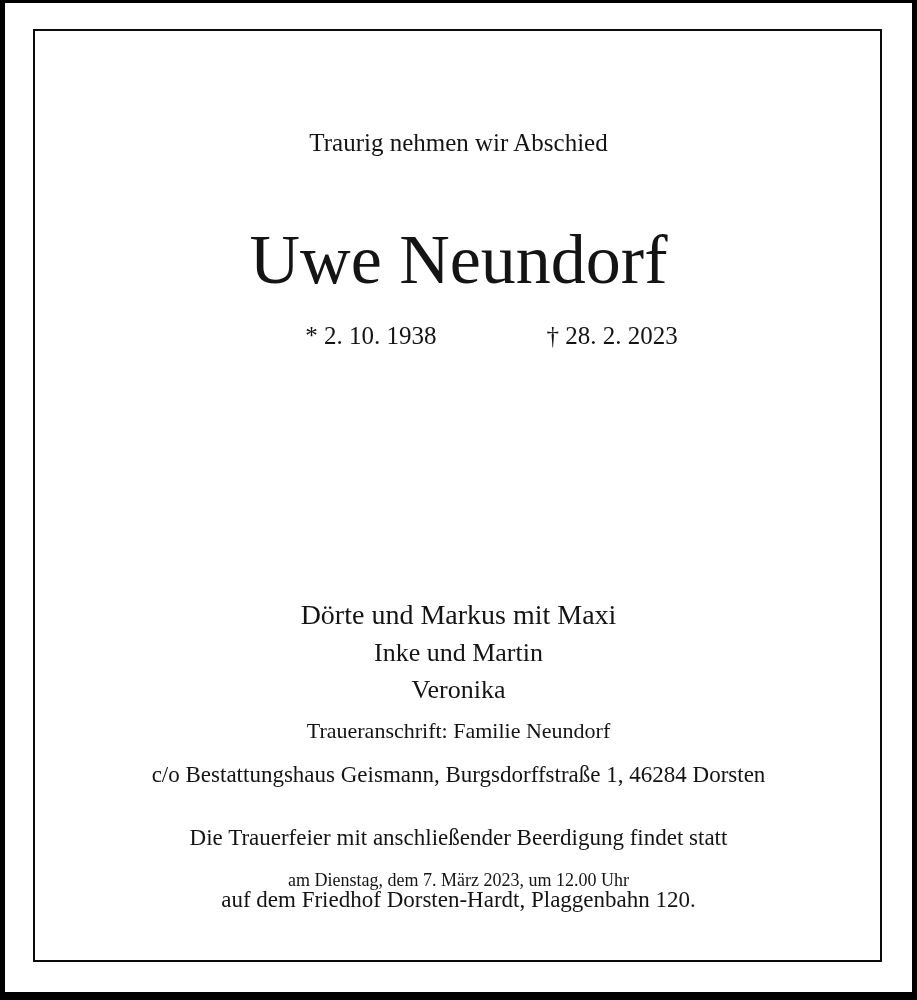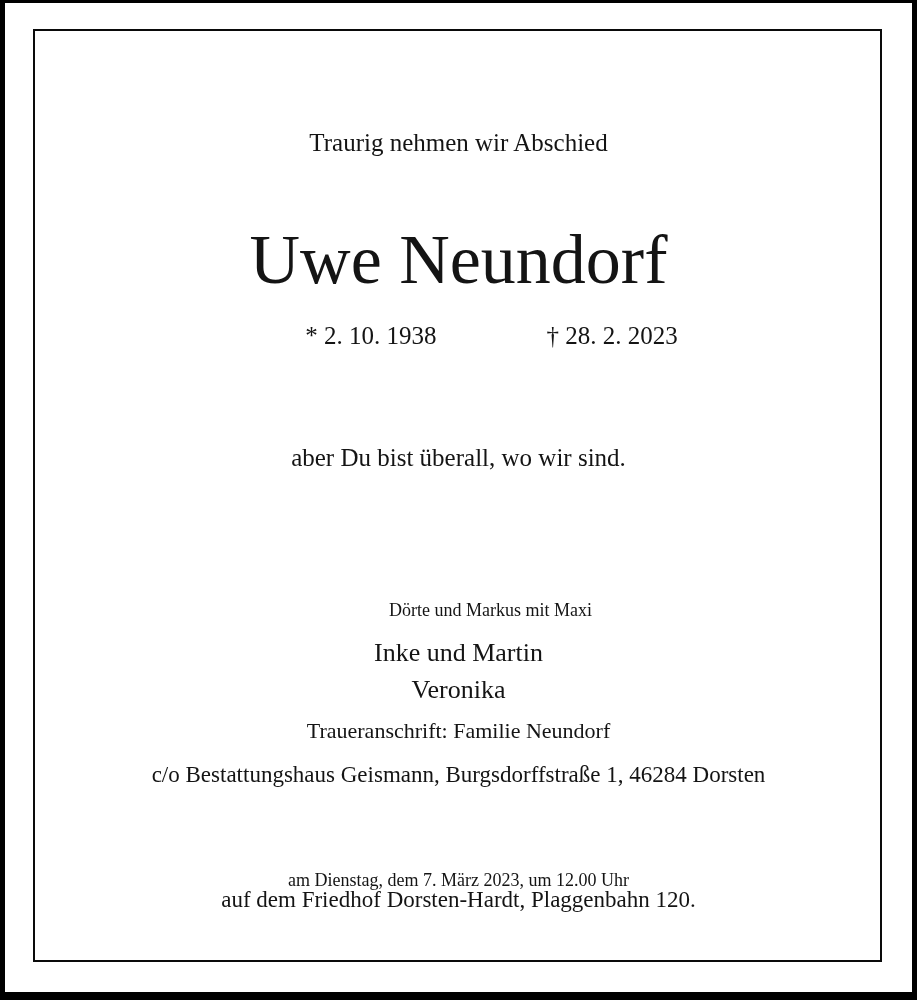--- a/index.html
+++ b/index.html
@@ -50,21 +50,21 @@
     width: 911px;
     display: flex;
     justify-content: center;
     gap: 110px;
     font-size: 25px;
     line-height: 1;
   }
   .quote-1        { top: 408px; font-size: 25px; }
   .quote-2        { top: 445px; font-size: 25px; }
   .closing        { top: 533px; font-size: 25px; }
-  .mourner-1      { top: 601px; font-size: 18px; padding-left: 32px; }
+  .mourner-1      { top: 601px; font-size: 28px; }
   .mourner-2      { top: 640px; font-size: 26px; }
   .mourner-3      { top: 677px; font-size: 26px; }
   .addr-1         { top: 720px; font-size: 22px; }
   .addr-2         { top: 763px; font-size: 23px; }
   .funeral-1      { top: 826px; font-size: 23px; }
   .funeral-2      { top: 858px; font-size: 18px; margin-top: 13px; }
   .funeral-3      { top: 888px; font-size: 23px; }
 </style>
 </head>
 <body>
@@ -77,31 +77,31 @@
   <div class="line deceased-name">Uwe Neundorf</div>
 
   <div class="line intro">Traurig nehmen wir Abschied</div>
 
   <div class="dates-row">
     <span>* 2. 10. 1938</span>
     <span>† 28. 2. 2023</span>
   </div>
 
 
-  <div class="line quote-2">aber Du bist überall, wo wir sind.</div>
 
 
   <div class="line mourner-1">Dörte und Markus mit Maxi</div>
 
   <div class="line mourner-2">Inke und Martin</div>
 
   <div class="line mourner-3">Veronika</div>
 
   <div class="line addr-1">Traueranschrift: Familie Neundorf</div>
 
   <div class="line addr-2">c/o Bestattungshaus Geismann, Burgsdorffstraße 1, 46284 Dorsten</div>
 
+  <div class="line funeral-1">Die Trauerfeier mit anschließender Beerdigung findet statt</div>
 
   <div class="line funeral-2">am Dienstag, dem 7. März 2023, um 12.00 Uhr</div>
 
   <div class="line funeral-3">auf dem Friedhof Dorsten-Hardt, Plaggenbahn 120.</div>
 
 </div>
 
 </body></html>

